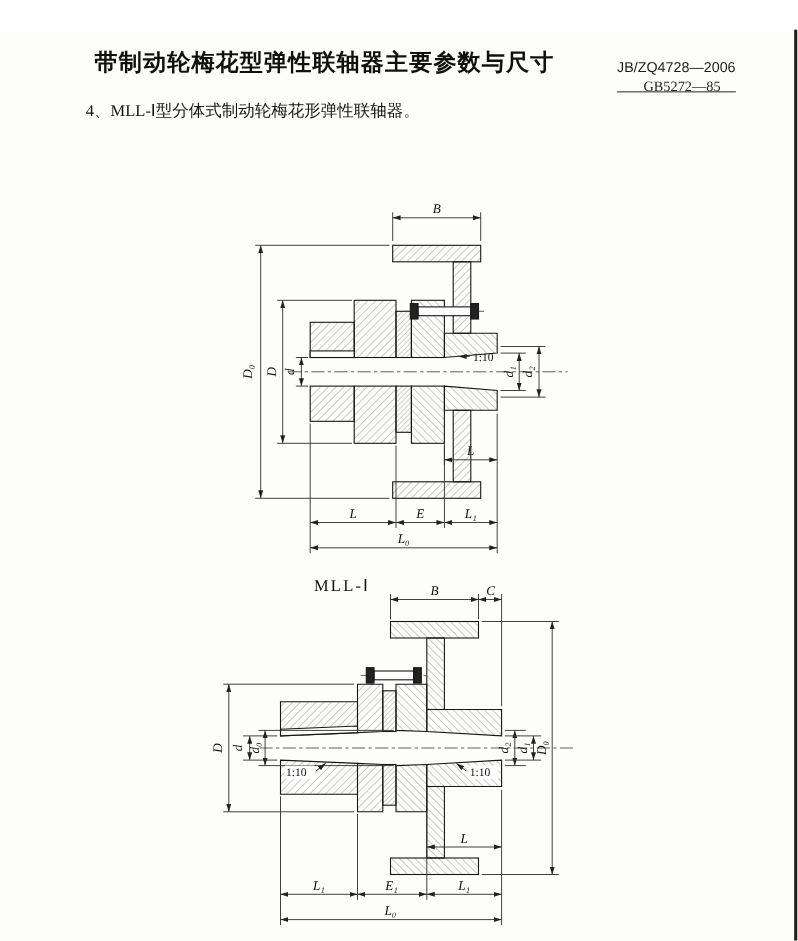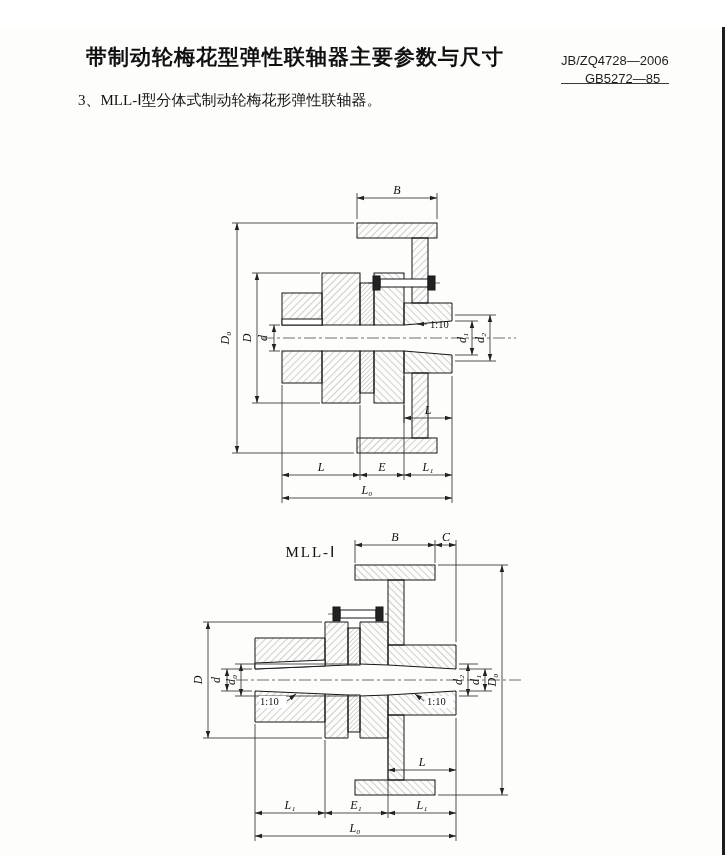--- a/index.html
+++ b/index.html
@@ -4,44 +4,44 @@
 <style>
   * { margin:0; padding:0; box-sizing:border-box; }
   html,body { width:725px; height:855px; }
   body { background:#ffffff; font-family:"Liberation Serif", serif; }
   .page { position:relative; width:725px; height:855px; background:#fdfdfc;
           border-right:3px solid #1c1c1c; border-bottom:3px solid #1c1c1c; overflow:hidden;margin-top:27px; }
   .title { position:absolute; left:86px; top:16px; font-family:"Liberation Sans", sans-serif;
            font-weight:bold; font-size:21px; letter-spacing:1px; color:#101010; }
   .std { position:absolute; font-family:"Liberation Sans", sans-serif; font-size:13px; color:#1d1d1d; }
   .std1 { left:561px; top:26px; padding-bottom:15px; border-bottom:1px solid #3a3a3a; }
-  .std2 { left:585px; top:44px; }
+  .std2 { left:585px; top:44px;font-family:Liberation Serif, serif; }
   .note { position:absolute; left:78px; font-size:15px; color:#141414; }
   .note1 { top:64px; }
   .note2 { top:86px; }
   .fig { position:absolute; }
   .fig-caption { position:absolute; width:110px; text-align:center; font-size:15px;
                  letter-spacing:2px; color:#101010; }
-  .cap1 { left:256px; top:516px; }
+  .cap1 { left:256px; top:496px; }
   .cap2 { left:274px; top:828px;font-family:Liberation Mono, monospace; }
   svg text { font-family:"Liberation Serif", serif; font-style:italic; font-size:12px; fill:#101010; }
   .part rect, .part polygon { stroke:#161616; stroke-width:1; }
   .dim line { stroke:#333333; stroke-width:0.85; fill:none; }
   .cl { stroke:#4a4a4a; stroke-width:0.8; stroke-dasharray:12 3 3 3; fill:none; }
   .taper text { font-size:10.5px; font-style:normal; }
 </style>
 </head>
 <body>
 
 <div class="page">
 
   <div class="title">带制动轮梅花型弹性联轴器主要参数与尺寸</div>
   <div class="std std1">JB/ZQ4728—2006</div>
   <div class="std std2">GB5272—85</div>
-  <div class="note note1">3、MLL-Ⅰ型分体式制动轮梅花形弹性联轴器。</div>
+  <div class="note note1">4、MLL-Ⅰ型分体式制动轮梅花形弹性联轴器。</div>
 
   <svg class="fig" style="left:212px; top:156px;" width="320" height="335" viewBox="0 0 320 335">
     <defs>
       <pattern id="hA1" width="5" height="5" patternUnits="userSpaceOnUse" patternTransform="rotate(45)">
         <line x1="0" y1="0" x2="0" y2="5" stroke="#787878" stroke-width="0.7"></line>
       </pattern>
       <pattern id="hB1" width="5" height="5" patternUnits="userSpaceOnUse" patternTransform="rotate(-45)">
         <line x1="0" y1="0" x2="0" y2="5" stroke="#787878" stroke-width="0.7"></line>
       </pattern>
       <pattern id="hC1" width="3.2" height="3.2" patternUnits="userSpaceOnUse" patternTransform="rotate(45)">

